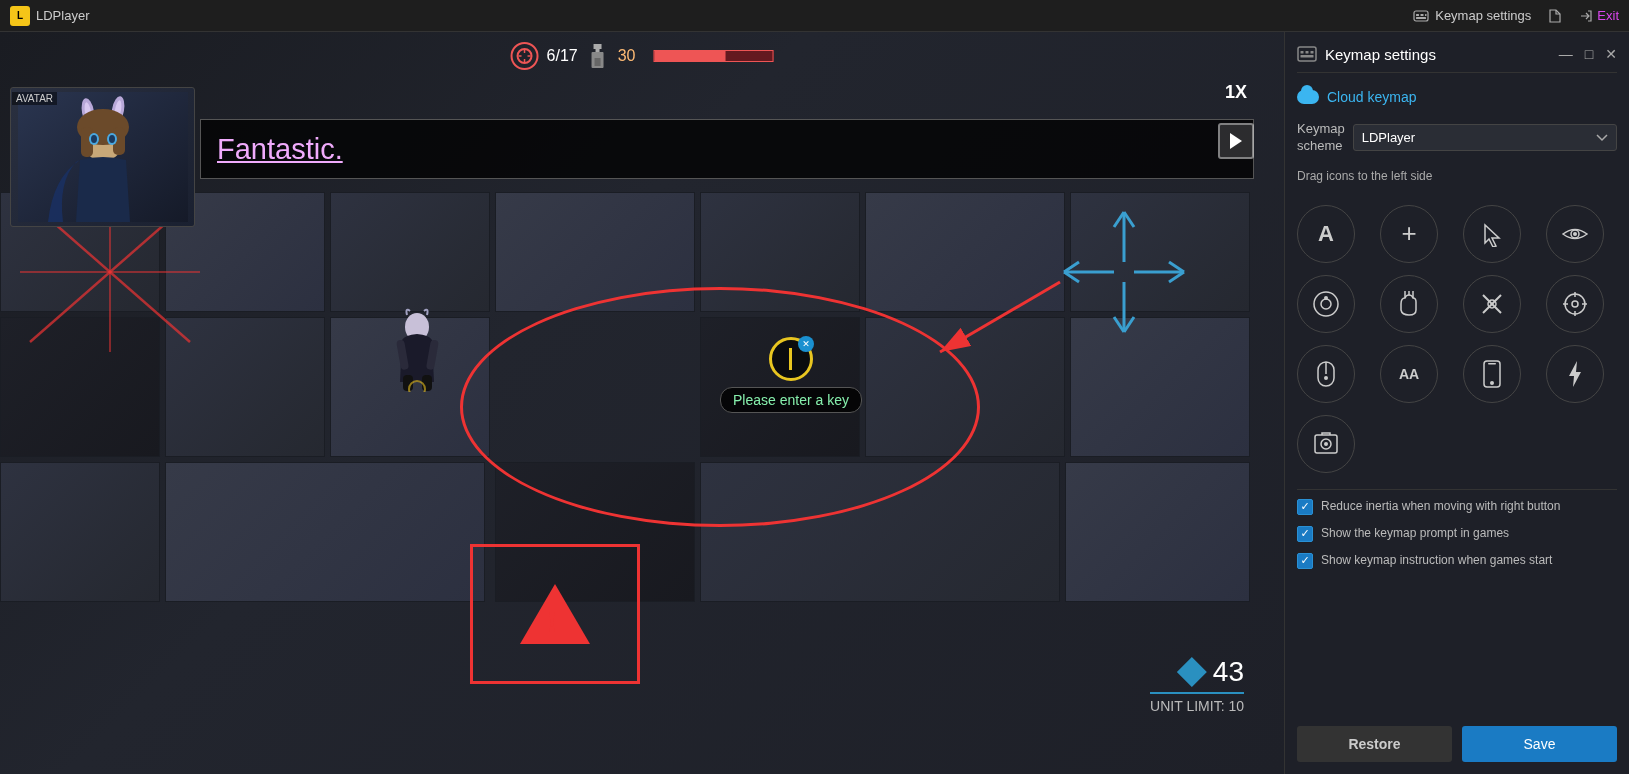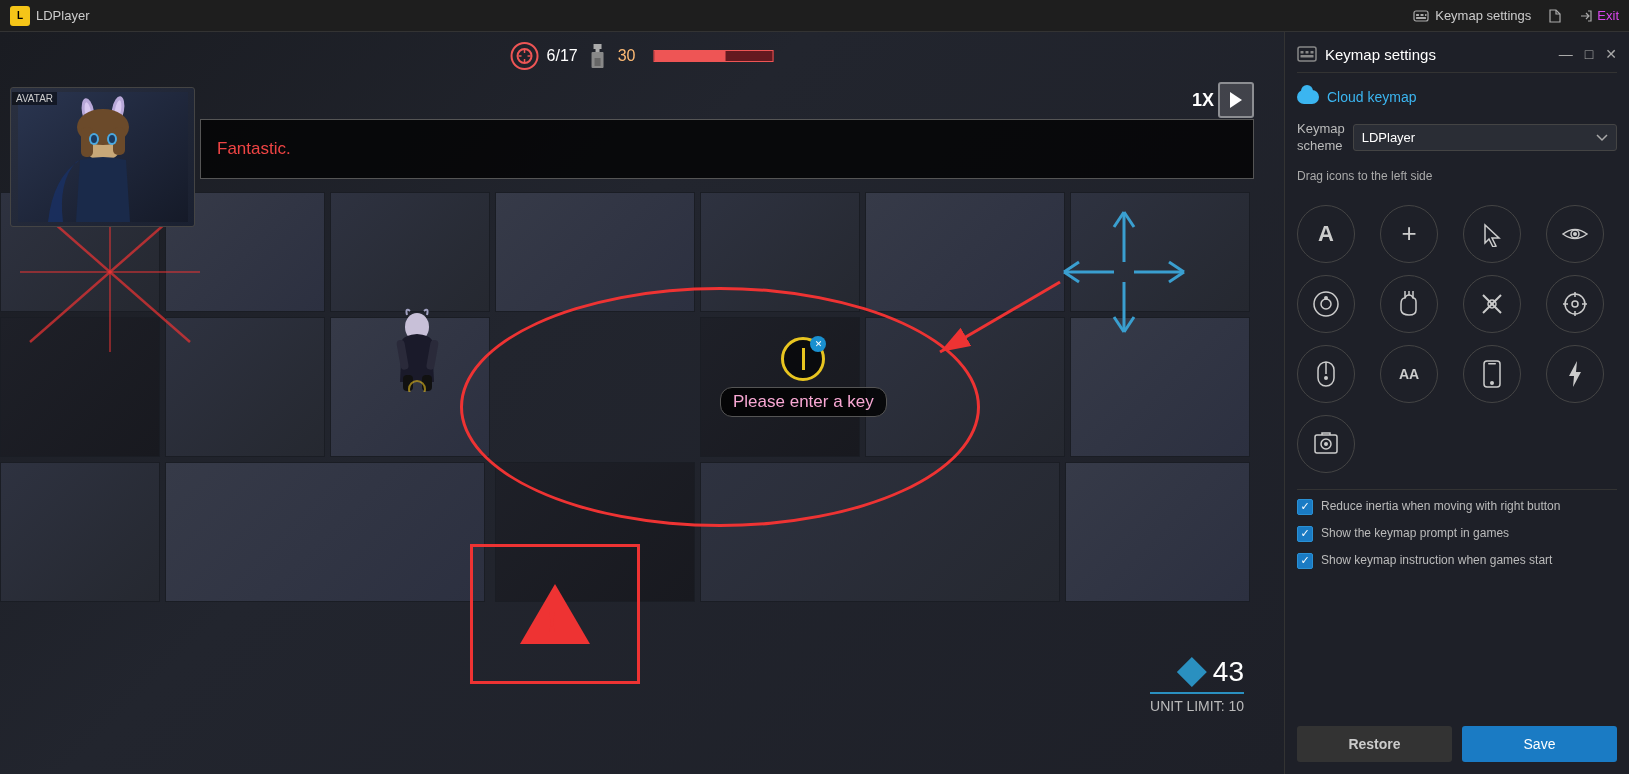--- a/index.html
+++ b/index.html
@@ -111,23 +111,24 @@
       left: 200px;
       right: 30px;
       height: 60px;
       background: rgba(0,0,0,0.75);
       border: 1px solid #555;
       display: flex;
       align-items: center;
       padding: 0 16px;
     }
     #dialogue-text {
-      color: #ef4444;
-      font-size: 17px;
+      color: #f0abfc;
+      font-size: 29px;
       font-weight: 300;
+      text-decoration: underline;
     }
 
     
     #enemy-counter {
       position: absolute;
       top: 10px;
       left: 50%;
       transform: translateX(-50%);
       display: flex;
       align-items: center;
@@ -147,23 +148,23 @@
       font-size: 10px;
       font-weight: bold;
     }
 
     
     #speed-control {
       position: absolute;
       top: 50px;
       right: 30px;
       display: flex;
-      flex-direction: row;
-      align-items: center;
-      gap: 4px;
+      flex-direction: column;
+      align-items: center;
+      gap: 20px;
     }
     .speed-badge {
       color: #fff;
       font-size: 18px;
       font-weight: bold;
     }
     .play-btn {
       width: 36px;
       height: 36px;
       background: rgba(255,255,255,0.15);
@@ -237,22 +238,22 @@
       display: flex;
       align-items: center;
       justify-content: center;
       font-size: 9px;
       color: #fff;
       cursor: pointer;
     }
     #key-label-box {
       background: rgba(0,0,0,0.8);
       border: 1px solid #555;
-      color: #f9a8d4;
-      font-size: 17px;
+      color: #86efac;
+      font-size: 14px;
       padding: 4px 12px;
       border-radius: 12px;
       white-space: nowrap;
     }
 
     
     #bottom-hud {
       position: absolute;
       bottom: 60px;
       right: 40px;

